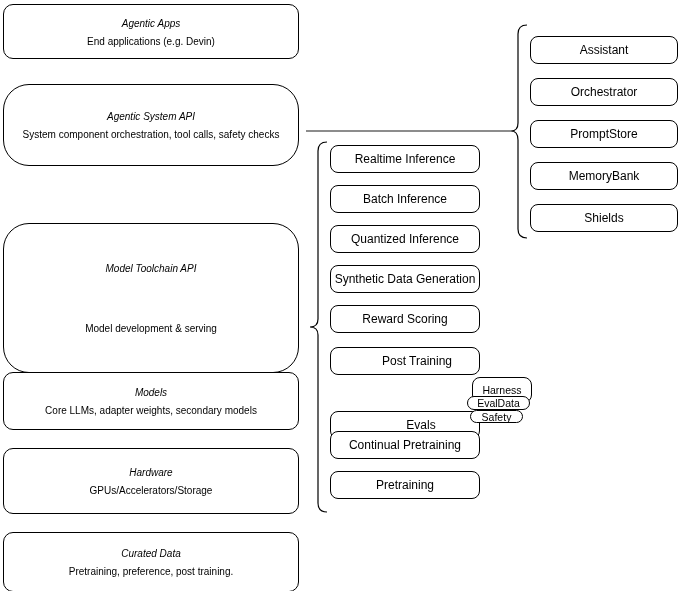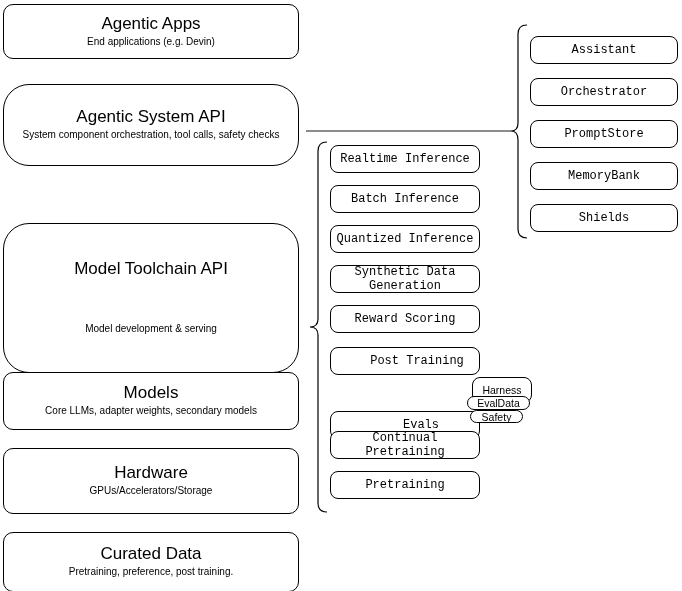--- a/index.html
+++ b/index.html
@@ -19,23 +19,23 @@
     border:1px solid #000000;
     display:flex;
     flex-direction:column;
     align-items:center;
     justify-content:center;
     text-align:center;
     z-index:2;
   }
   .stack { left:3px; width:296px; border-radius:10px; padding:0 8px; }
   .stack.big { border-radius:26px; }
-  .stack .title { font-size:17px; line-height:16px; }
+  .stack .title { font-size:10px; line-height:16px;font-style:italic; }
   .stack .subtitle { font-size:10px; line-height:12px; margin-top:4px;text-align:center; }
-  .node { font-size:12px; line-height:14px; border-radius:8px;font-family:Liberation Mono, monospace; }
+  .node { font-size:12px; line-height:14px; border-radius:8px; }
   .mid   { left:330px; width:150px; height:28px; }
   .rightcol { left:530px; width:148px; height:28px; }
   .pill {
     position:absolute;
     box-sizing:border-box;
     background:#ffffff;
     border:1px solid #000000;
     border-radius:8px;
     font-size:10.5px;
     display:flex;

